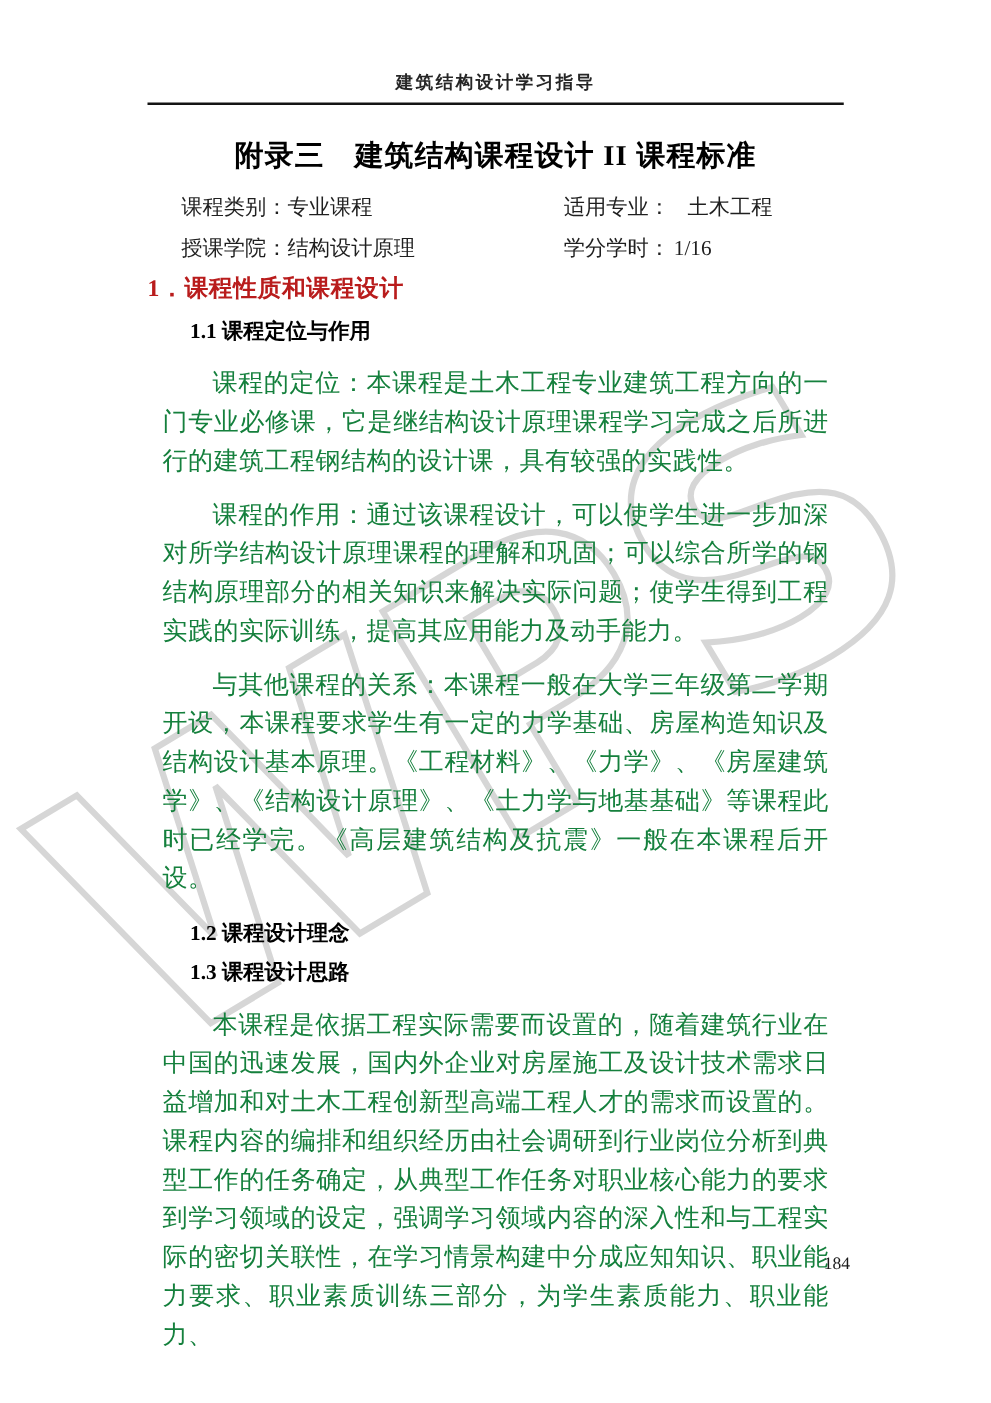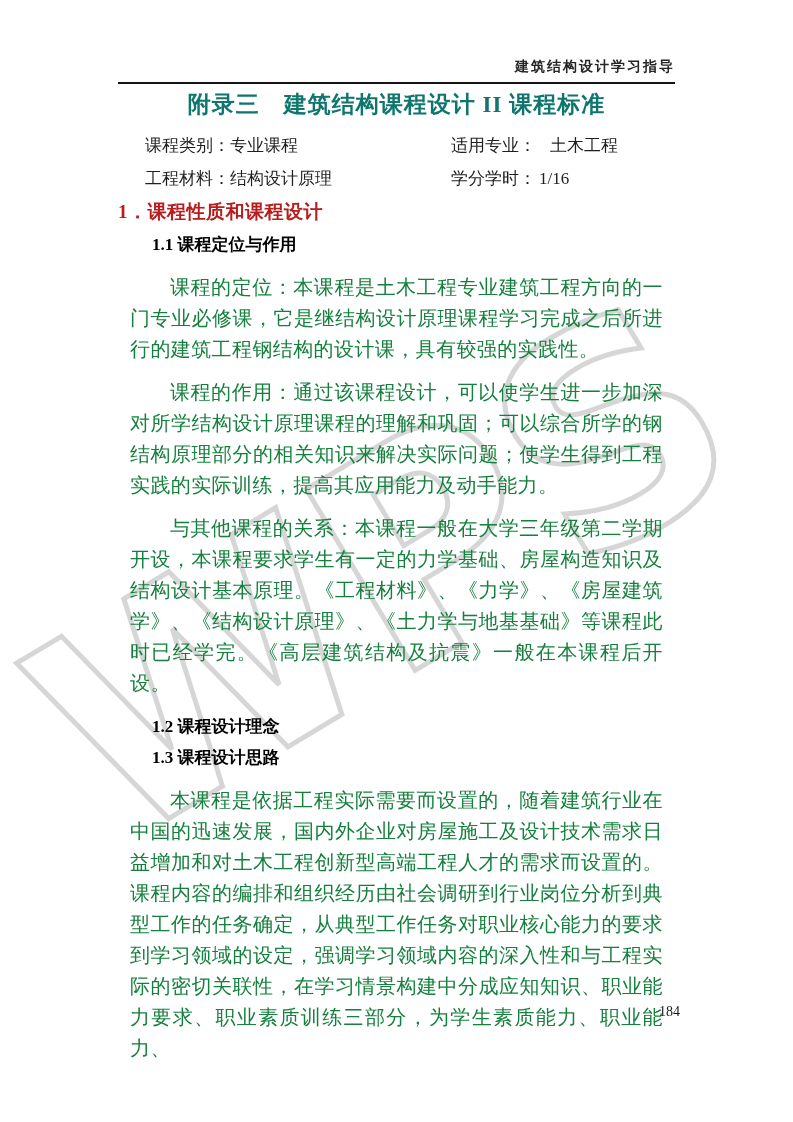--- a/index.html
+++ b/index.html
@@ -23,29 +23,29 @@
 
   
   .header{
     margin:0 118px;
     padding-top:56px;padding-bottom:4px;
     border-bottom:2px solid #141414;
     text-align:center;
   }
   .running-head{
     font-size:14px;line-height:22px;
-    font-weight:600;letter-spacing:2px;color:#262626;text-align:right;
+    font-weight:600;letter-spacing:2px;color:#262626;
   }
 
   
   .title{
-    margin:0 90px 0 90px;
+    margin:20px 90px 0 90px;
     height:42px;line-height:42px;
     text-align:center;
-    font-size:23px;font-weight:700;letter-spacing:1px;color:#0f766e;
+    font-size:23px;font-weight:700;letter-spacing:1px;color:#000000;
   }
 
   
   .meta{margin:3px 118px 0 118px;}
   .meta-row{display:flex;line-height:33px;font-size:17px;}
   .meta-left{padding-left:27px;width:333px;box-sizing:border-box;}
   .meta-right{flex:1;}
   .meta-gap-wide{margin-left:14px;}
   .meta-gap-narrow{margin-left:3px;}
 
@@ -94,21 +94,21 @@
       <div class="meta-row">
         <div class="meta-left">
           <span>课程类别：</span><span>专业课程</span>
         </div>
         <div class="meta-right">
           <span>适用专业：</span><span class="meta-gap-wide">土木工程</span>
         </div>
       </div>
       <div class="meta-row">
         <div class="meta-left">
-          <span>工程材料：</span><span>结构设计原理</span>
+          <span>授课学院：</span><span>结构设计原理</span>
         </div>
         <div class="meta-right">
           <span>学分学时：</span><span class="meta-gap-narrow">1/16</span>
         </div>
       </div>
     </div>
 
     <div class="content">
       <h2>1．课程性质和课程设计</h2>
 

